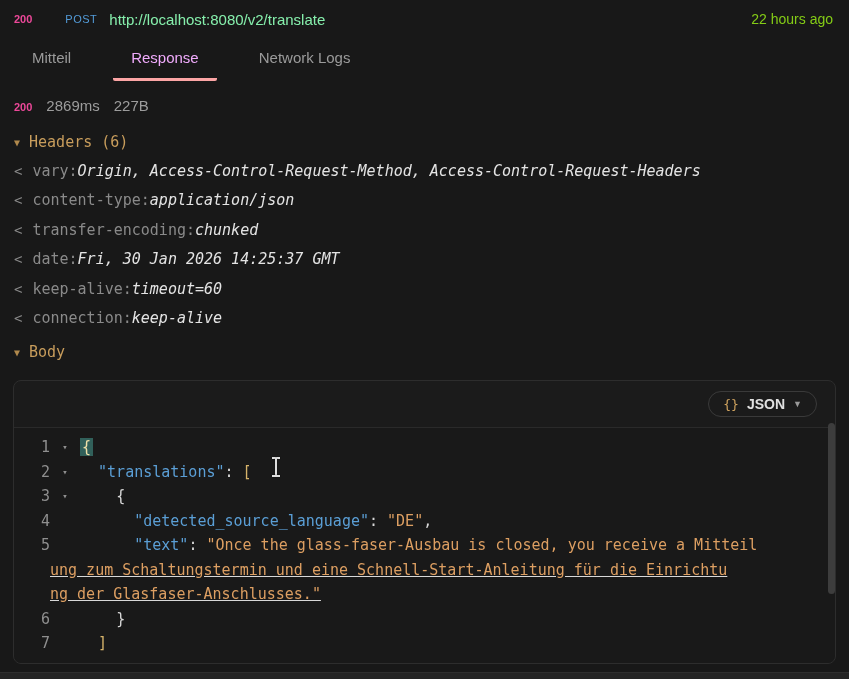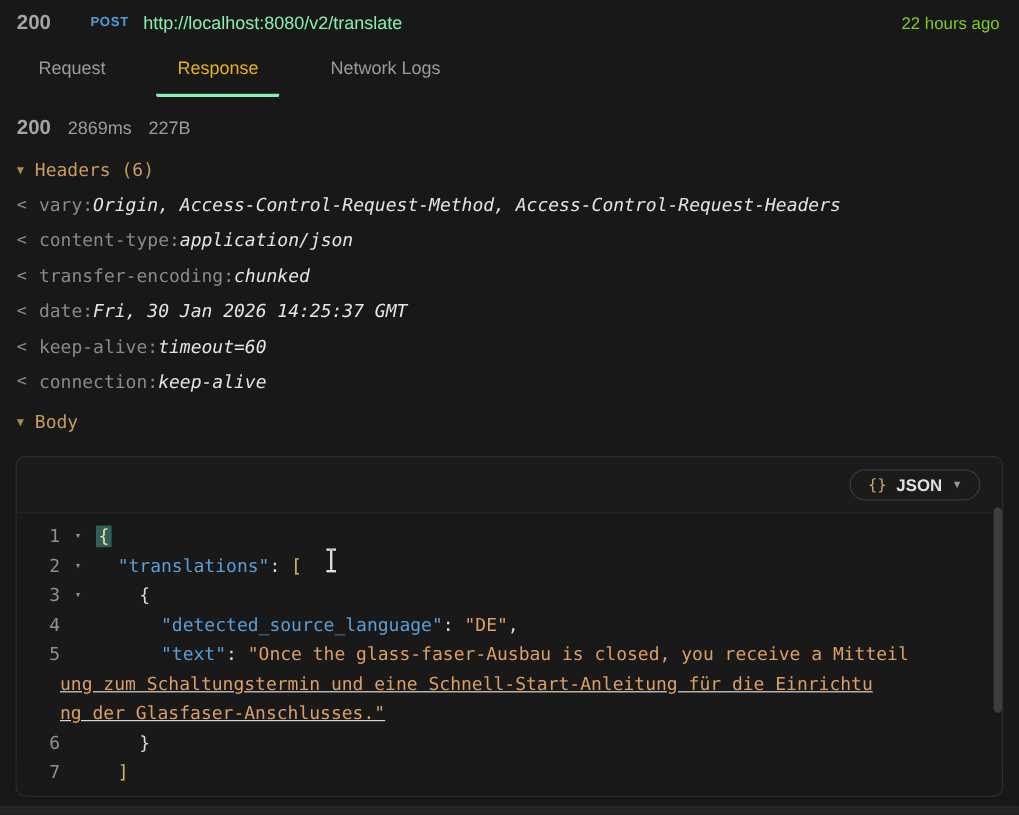--- a/index.html
+++ b/index.html
@@ -9,31 +9,31 @@
     background: #181818;
     overflow: hidden;
     font-family: "Liberation Sans", sans-serif;
     color: #d9d9d9;
   }
   .mono { font-family: "DejaVu Sans Mono", monospace; }
 
   
   .topbar { position:absolute; top:6px; left:14px; right:16px; height:26px;
             display:flex; align-items:center; gap:12px; }
-  .status-green { color:#a3a3a3; font-weight:bold; font-size:17px; }
-  .method { color:#539bd8; font-weight:bold; font-size:11px; letter-spacing:.5px;padding-left:21px; }
+  .status-green { color:#ec4899; font-weight:bold; font-size:11px; }
+  .method { color:#539bd8; font-weight:normal; font-size:11px; letter-spacing:.5px;padding-left:21px; }
   .url { color:#86efac; font-size:15px; }
   .age { margin-left:auto; color:#84cc16; font-size:14px; }
 
   
   .tabs { position:absolute; top:40px; left:14px; display:flex; gap:24px; }
   .tab { background:none; border:none; color:#9b9b9b; font-size:15px;
          font-family:"Liberation Sans",sans-serif; padding:9px 18px 12px 18px;
          cursor:pointer; border-bottom:3px solid transparent; }
-  .tab.active { color:#eab308; border-bottom:3px solid #86efac; border-radius:0 0 2px 2px; }
+  .tab.active { color:#f0abfc; border-bottom:3px solid #fca5a5; border-radius:0 0 2px 2px; }
 
   
   .summary { position:absolute; top:97px; left:14px; display:flex; gap:14px; align-items:baseline; }
   .summary .meta { color:#9c9c9c; font-size:15px; }
 
   
   .section-label { position:absolute; left:14px; display:flex; align-items:center; gap:9px;
                    color:#c89d5c; font-size:15px; background:none; border:none; cursor:pointer;
                    font-family:"DejaVu Sans Mono",monospace; }
   .section-label .tri { font-size:10px; color:#b0894c; }
@@ -94,21 +94,21 @@
 <body>
 
 <div class="topbar">
   <span class="status-green">200</span>
   <span class="method">POST</span>
   <span class="url">http://localhost:8080/v2/translate</span>
   <span class="age">22 hours ago</span>
 </div>
 
 <div class="tabs">
-  <button class="tab">Request</button>
+  <button class="tab">Mitteil</button>
   <button class="tab active">Response</button>
   <button class="tab">Network Logs</button>
 </div>
 
 <div class="summary">
   <span class="status-green">200</span>
   <span class="meta">2869ms</span>
   <span class="meta">227B</span>
 </div>
 

